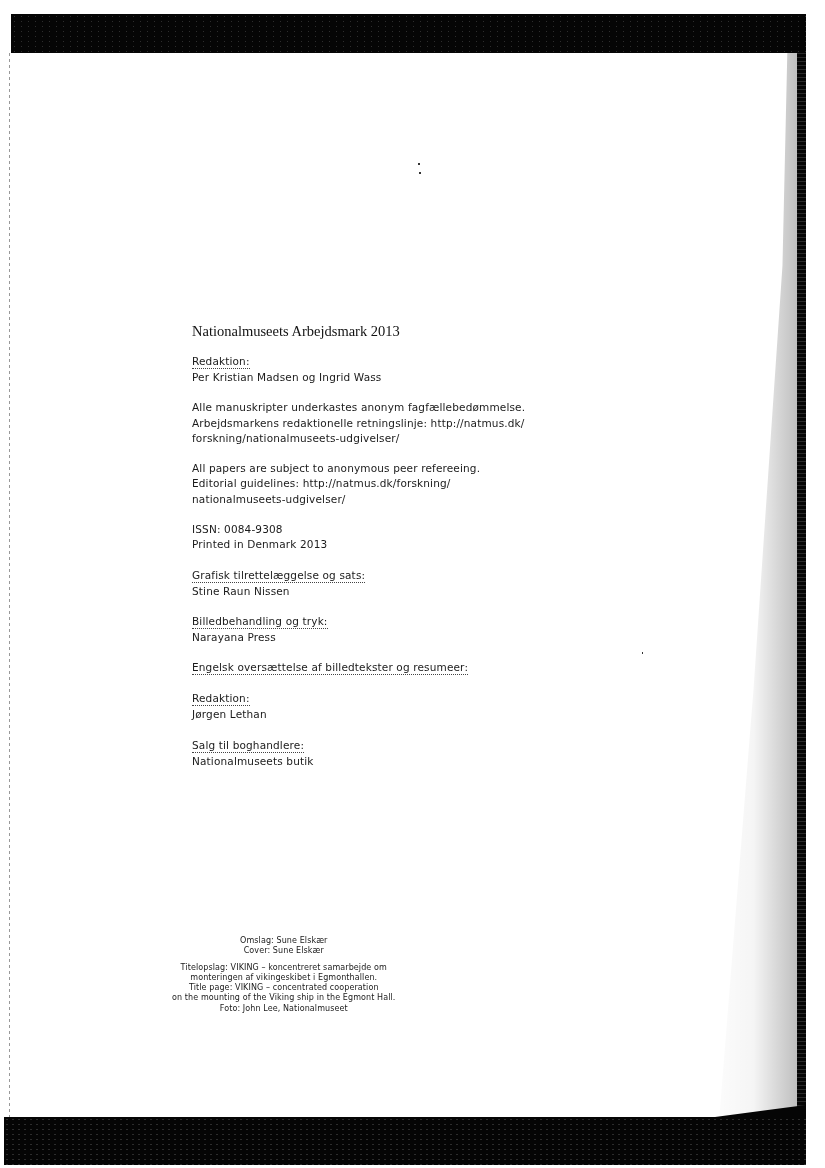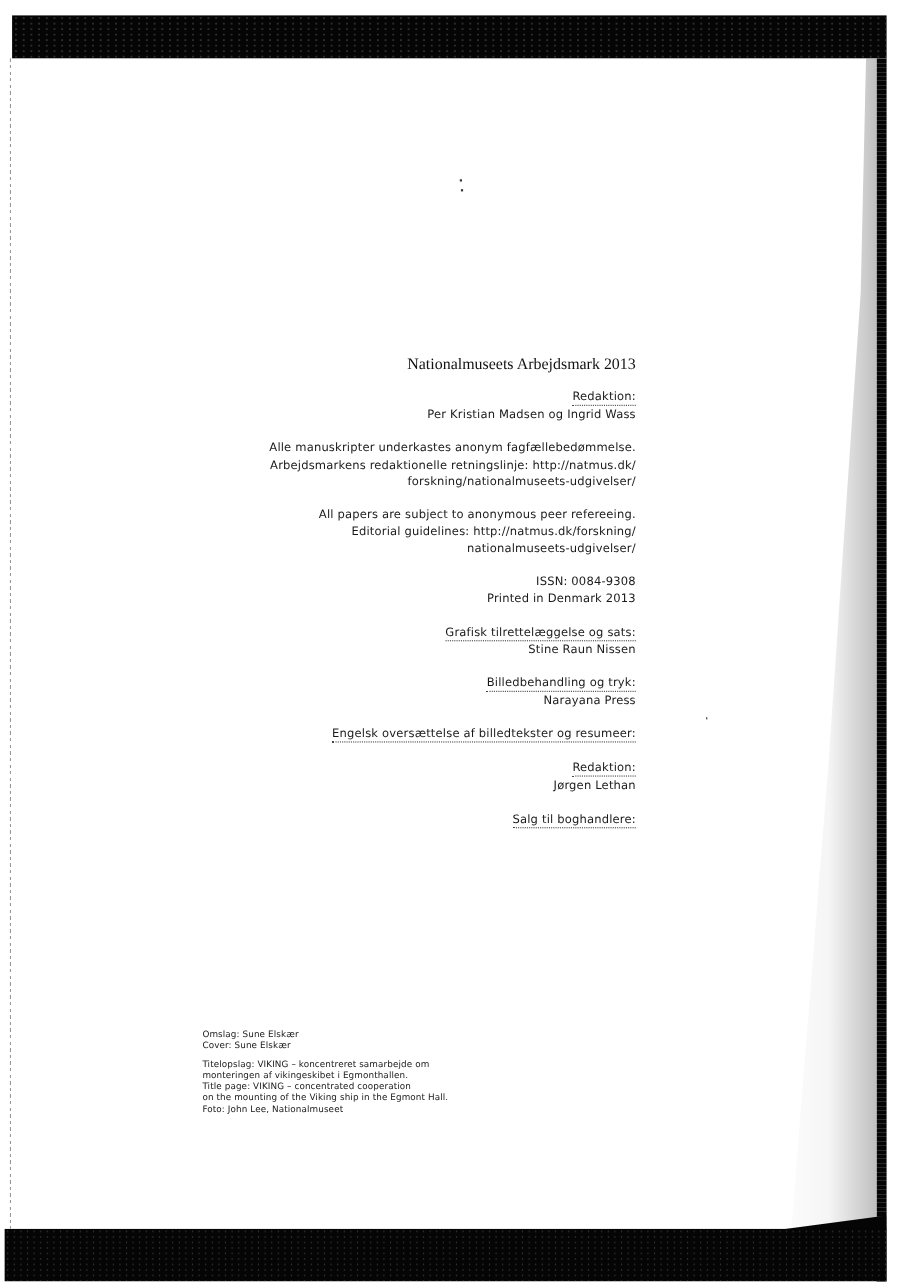--- a/index.html
+++ b/index.html
@@ -56,24 +56,23 @@
   }
   .speck {
     position: absolute;
     width: 2px; height: 2px;
     background: #333;
   }
 
   
   .content {
     position: absolute;
-    left: 158px;
+    left: 176px;
     top: 322px;
     width: 420px;
-    text-align: right;
   }
   .title {
     font-family: "Liberation Serif", serif;
     font-size: 14.5px;
     line-height: 18px;
     margin: 0 0 14px 16px;
     color: #111;
   }
   .block {
     margin: 0 0 15px 16px;
@@ -83,25 +82,26 @@
   }
   .block .line { display: block; white-space: nowrap; }
   .heading {
     display: inline-block;
     border-bottom: 1px dotted #444;
     line-height: 13px;
     margin-bottom: 1px;
   }
   .small {
     position: absolute;
-    left: 184px;
+    left: 172px;
     top: 936px;
     font-size: 8px;
     line-height: 10.3px;
     letter-spacing: 0.1px;
+    text-align: center;
   }
   .small .group { margin-bottom: 6px; }
   .small .line { display: block; white-space: nowrap; }
 </style>
 </head>
 <body>
 
 <div class="band top"></div>
 <div class="band right"></div>
 <div class="right-shade"></div>
@@ -152,20 +152,21 @@
   </div>
 
   <div class="block">
     <span class="heading">Redaktion:</span>
     <span class="line">Jørgen Lethan</span>
   </div>
 
 
   <div class="block">
     <span class="heading">Salg til boghandlere:</span>
+    <span class="line">Nationalmuseets butik</span>
   </div>
 </div>
 
 <div class="small">
   <div class="group">
     <span class="line">Omslag: Sune Elskær</span>
     <span class="line">Cover: Sune Elskær</span>
   </div>
   <div class="group">
     <span class="line">Titelopslag: VIKING – koncentreret samarbejde om</span>

